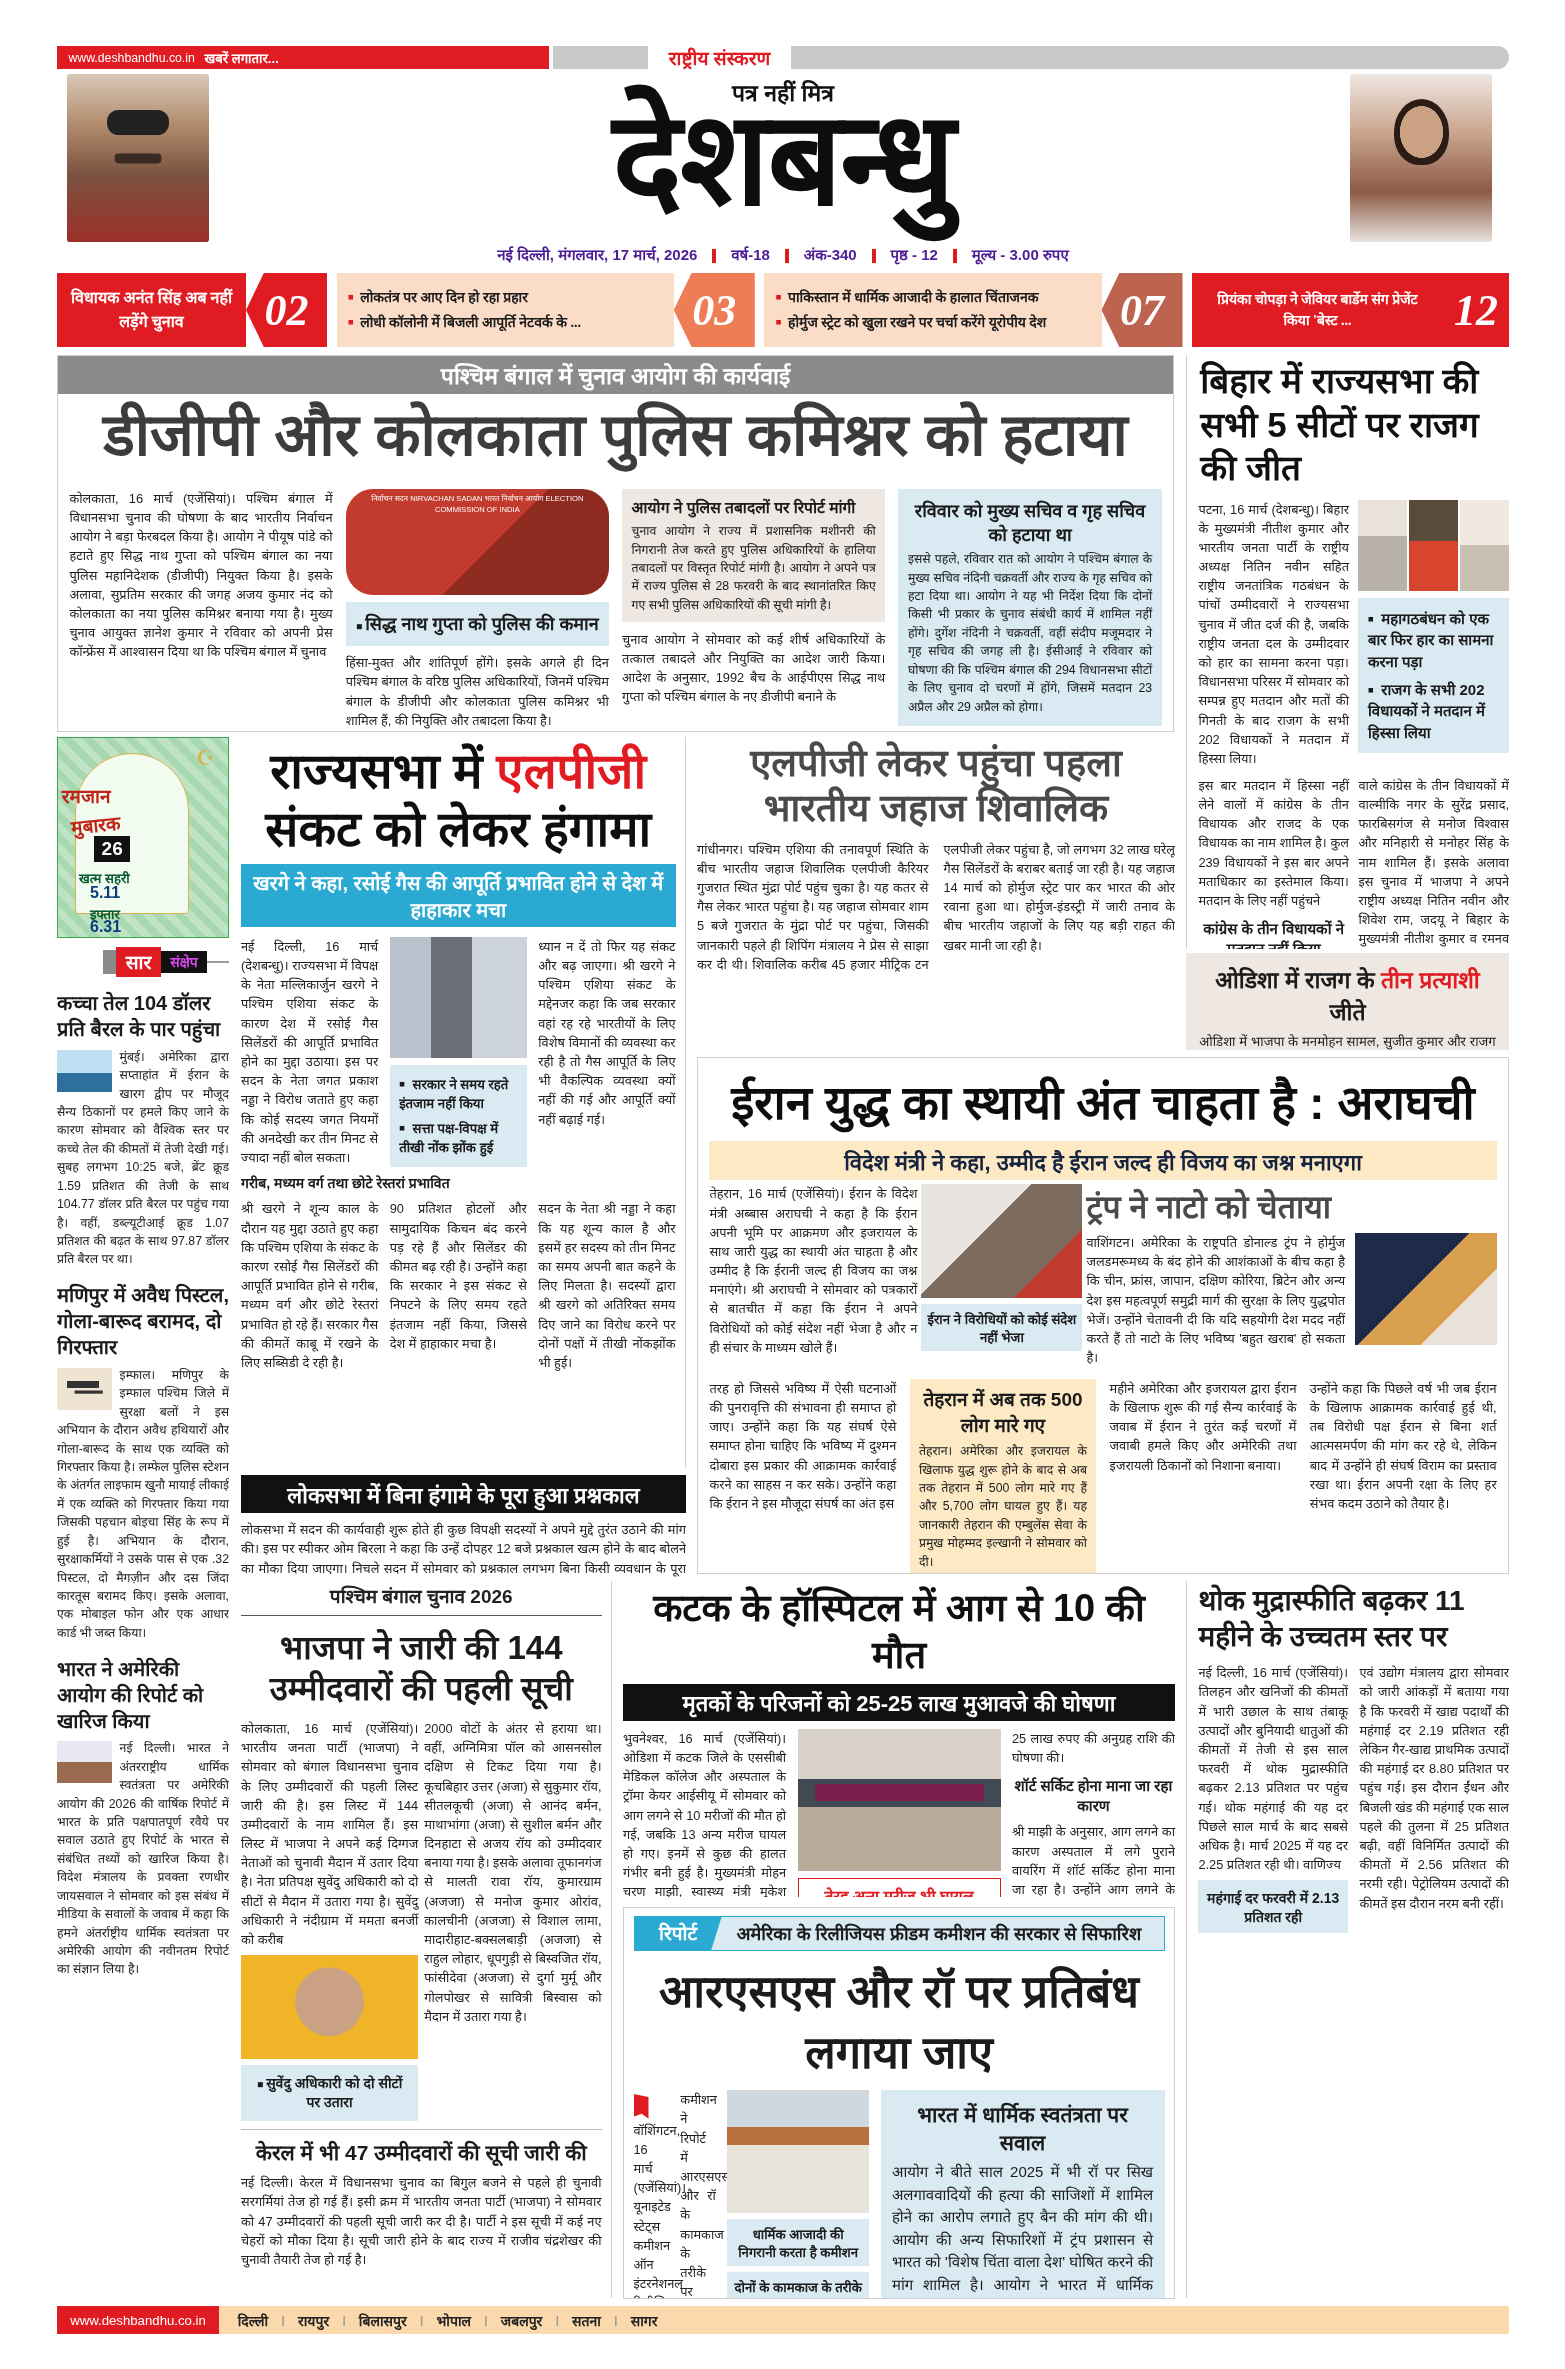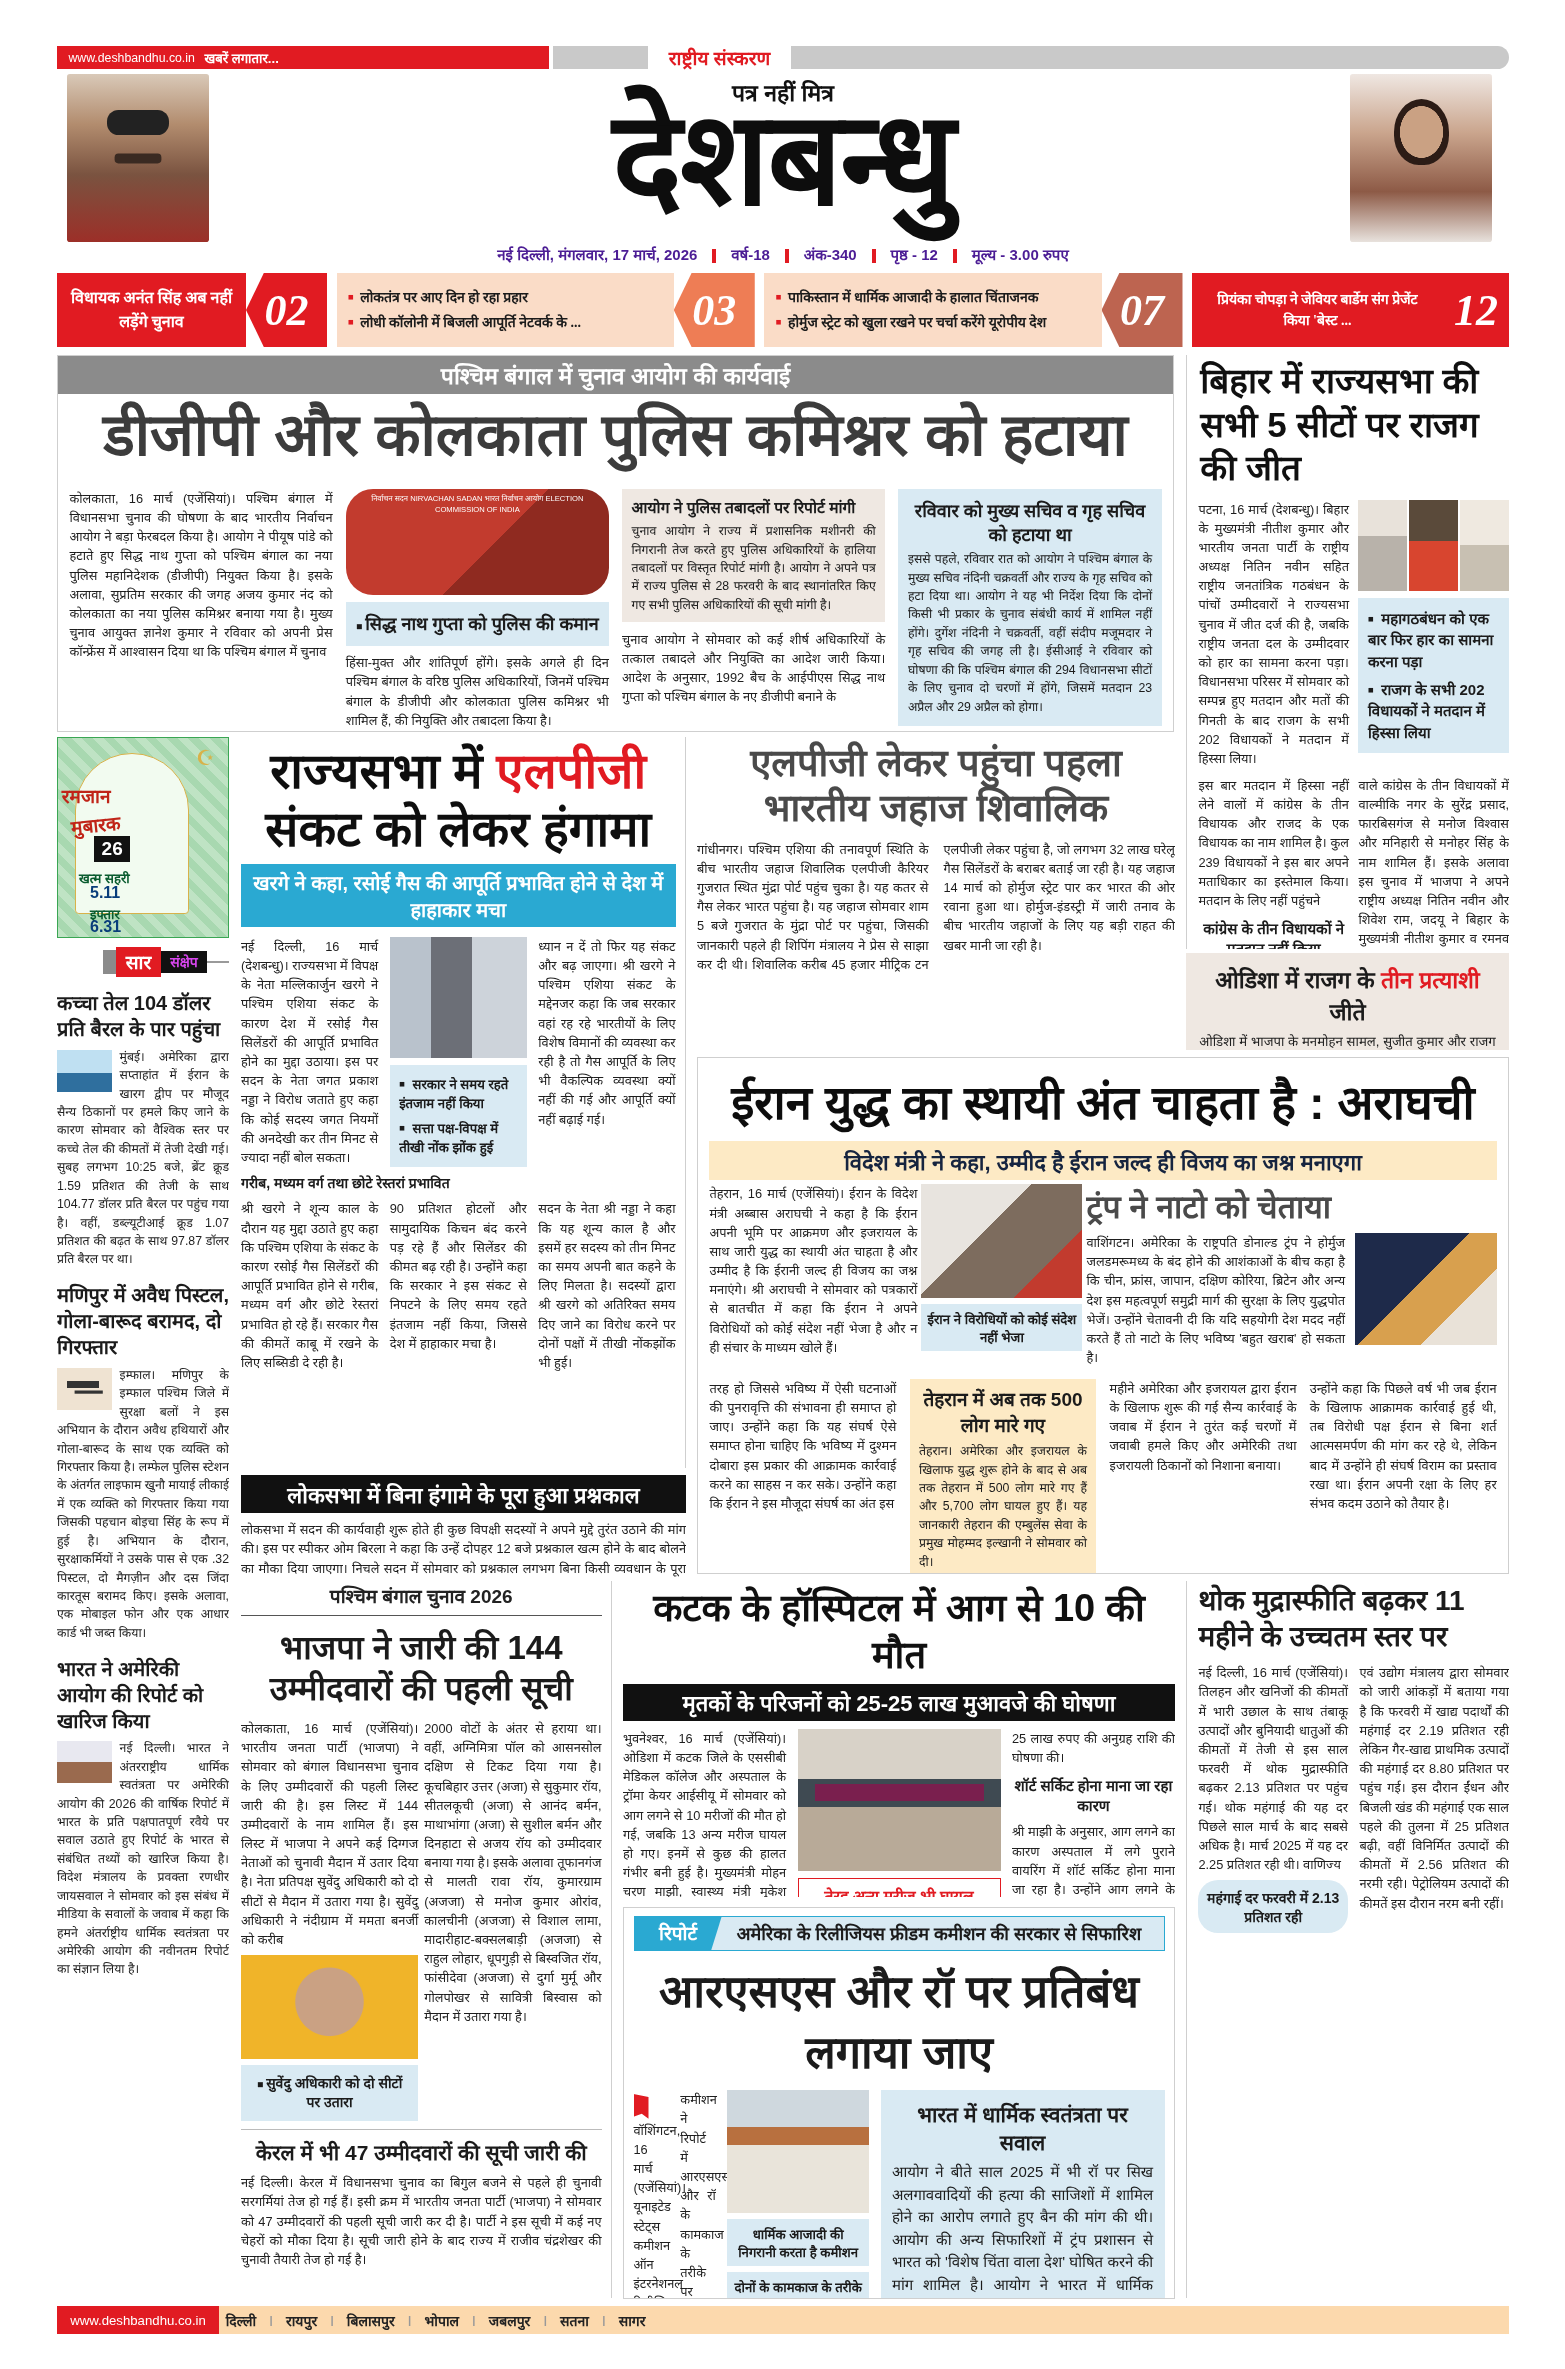--- a/index.html
+++ b/index.html
@@ -147,39 +147,39 @@
   .cut-cols > div { flex:1; min-width:0; }
   .photo-hosp { width:203px; height:142px; background:linear-gradient(180deg,#d8d2c8 0 35%,#3f4a52 35% 55%,#b8aa98 55% 100%); flex:0 0 auto; position:relative; }
   .photo-hosp::after{ content:""; position:absolute; left:17px; top:55px; right:17px; height:17px; background:#7a1f4e; }
   .redbox { border:1.9px solid #e11b22; color:#e11b22; font-weight:bold; font-size:16px; text-align:center; padding:5.7px 7.6px; margin-top:7.6px; }
   .boldcenter { text-align:center; font-weight:bold; font-size:15px; margin:7.6px 0; }
 
   
   .h-4 { font-size:28px; font-weight:900; line-height:1.3; padding:1.9px 0 7.6px; }
   .inf-cols { display:flex; gap:11.4px; }
   .inf-cols > div { flex:1; min-width:0; }
-  .smallblue { background:#d9eaf3; font-weight:bold; text-align:center; font-size:14px; padding:7.6px 5.7px; margin:5.7px 0;border-radius:20px; }
+  .smallblue { background:#d9eaf3; font-weight:bold; text-align:center; font-size:14px; padding:7.6px 5.7px; margin:5.7px 0; }
 
   
   .rss-kick { border:1.9px solid #2aa9d2; background:#d9eaf3; display:flex; align-items:stretch; }
   .rss-kick .lab { background:#2aa9d2; color:#fff; font-weight:bold; font-size:19px; padding:3.8px 24.6px; clip-path:polygon(0 0,100% 0,88% 100%,0 100%); }
   .rss-kick .kt { flex:1; font-weight:bold; font-size:18px; display:flex; align-items:center; padding:0 15px; color:#1b1b1b; }
   .h-rss { text-align:center; font-size:45px; font-weight:900; padding:7.6px 0 9.5px; }
   .rss-cols { display:flex; gap:11.4px; }
   .rss-cols > div { flex:1; min-width:0; }
   .photo-rss { width:203px; height:142px; background:linear-gradient(180deg,#cfd8de 0 30%,#b8703f 30% 45%,#e9e4da 45% 100%); flex:0 0 auto; }
   .rss-side { background:#d9eaf3; padding:9.5px 11.4px; flex:0 0 284px !important; }
   .rss-side .t { text-align:center; font-weight:900; font-size:21px; margin-bottom:5.7px; }
   .bookmark { width:15px; height:24.6px; background:#e11b22; clip-path:polygon(0 0,100% 12%,100% 100%,55% 80%,0 92%); float:left; margin:3.8px 7.6px 1.9px 0; }
   .capblue { background:#d9eaf3; font-weight:bold; font-size:13.2px; text-align:center; padding:5.7px; margin-top:5.7px; }
 
   
   .footer { position:absolute; left:57px; top:2306px; width:1452px; height:28px; background:#fcd9ad; display:flex; align-items:stretch; }
   .footer .site { background:#e11b22; color:#fff; font-size:13.2px; display:flex; align-items:center; padding:0 13.2px; }
-  .footer .cities { display:flex; align-items:center; gap:7.6px; padding:0 1px; font-weight:bold; font-size:14px; color:#222; }
+  .footer .cities { display:flex; align-items:center; gap:7.6px; padding:0 13px; font-weight:bold; font-size:14px; color:#222; }
   .footer .cities .c { padding:0 5.7px; }
   .footer .cities .d { color:#999; font-size:11.4px; }
 </style>
 </head>
 <body>
 
 <div class="page">
 
   <div class="topbar">
     <div class="site">

